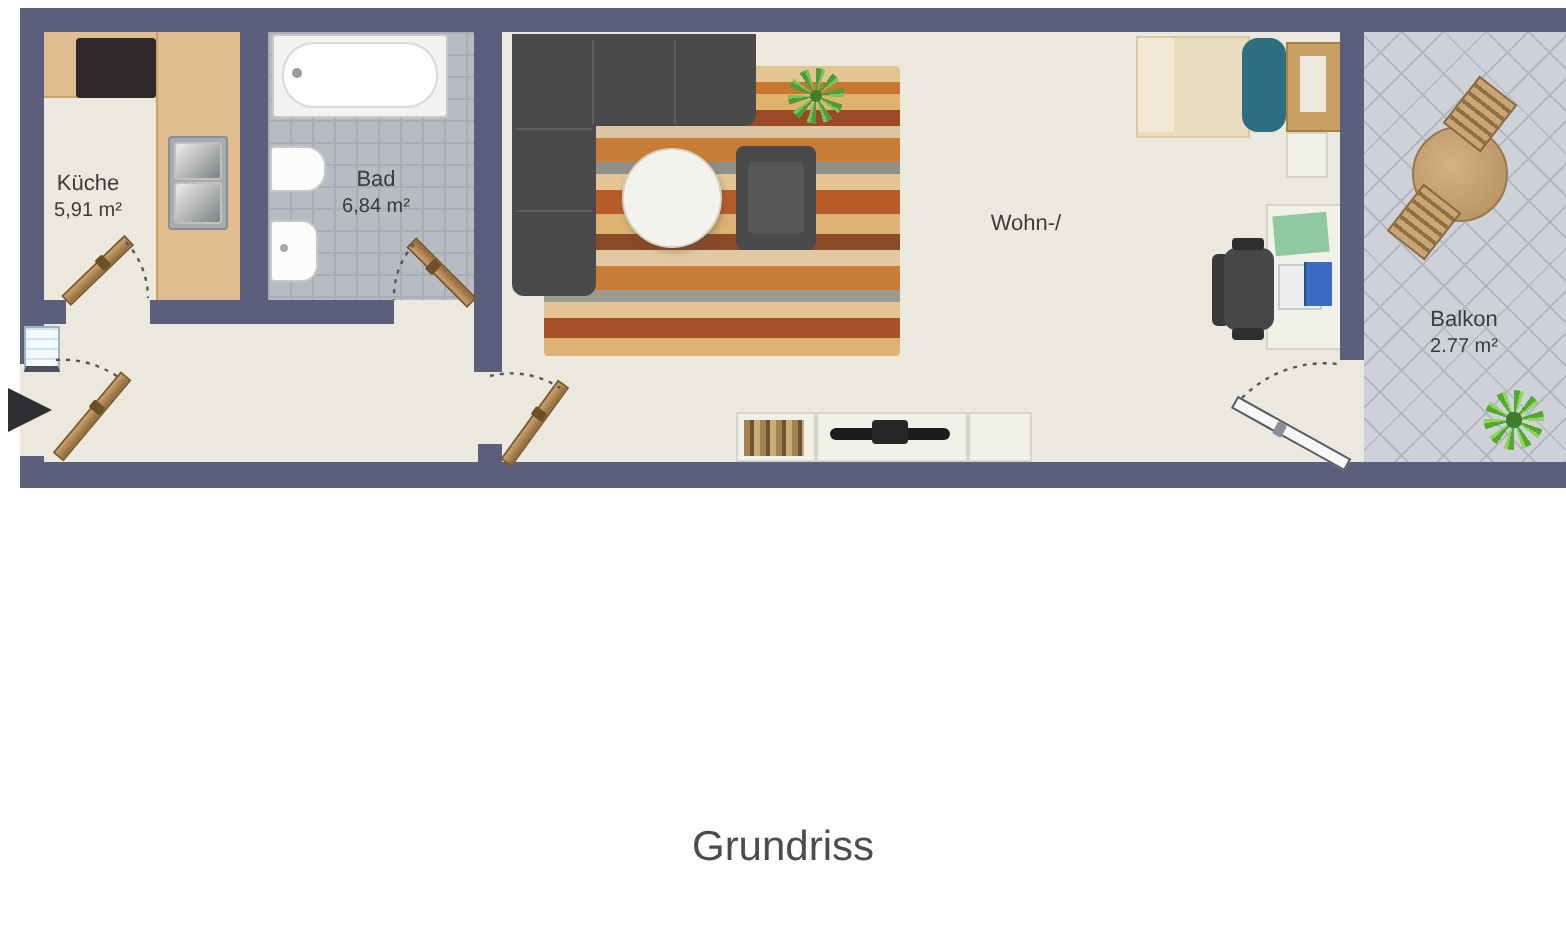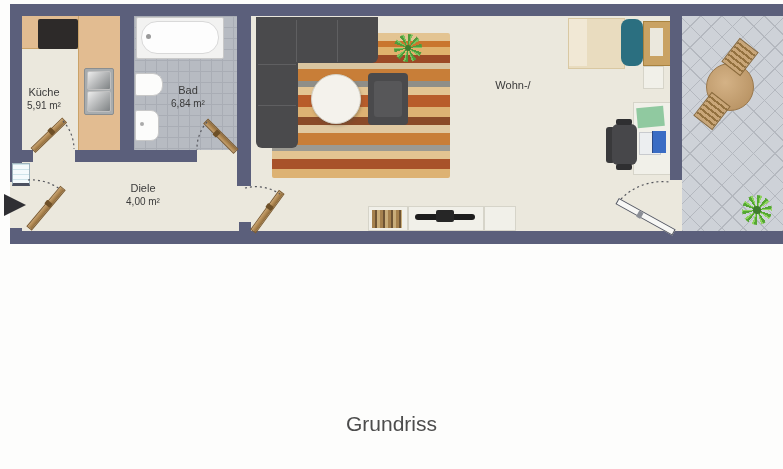--- a/index.html
+++ b/index.html
@@ -167,24 +167,24 @@
   </svg>
 
   <div class="room-label" style="left:4px;top:86px;width:80px;">
     <div class="rname">Küche</div>
     <div class="rarea">5,91 m²</div>
   </div>
   <div class="room-label" style="left:148px;top:84px;width:80px;">
     <div class="rname">Bad</div>
     <div class="rarea">6,84 m²</div>
   </div>
-  <div class="room-label" style="left:103px;top:182px;width:80px;">
-    <div class="rname">Diele</div>
-    <div class="rarea">4,00 m²</div>
+  <div class="room-label" style="left:453px;top:106px;width:120px;">
+    <div class="rname">Wohn-/</div>
   </div>
-  <div class="room-label" style="left:453px;top:79px;width:120px;">
-    <div class="rname">Wohn-/</div>
+  <div class="room-label" style="left:692px;top:154px;width:80px;">
+    <div class="rname">Balkon</div>
+    <div class="rarea">2.77 m²</div>
   </div>
 
   <div class="entrance-arrow"></div>
 
   <div class="caption">Grundriss</div>
 </div>
 
 </body></html>

